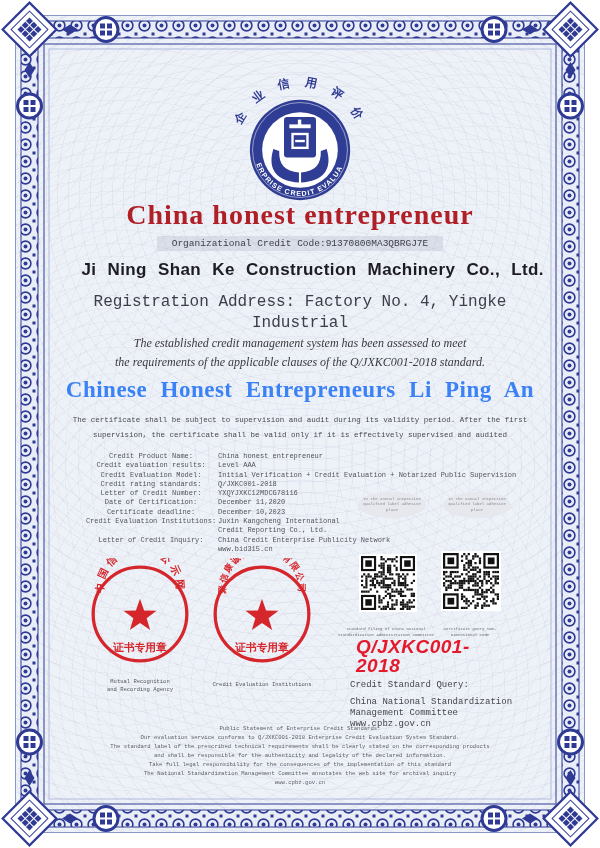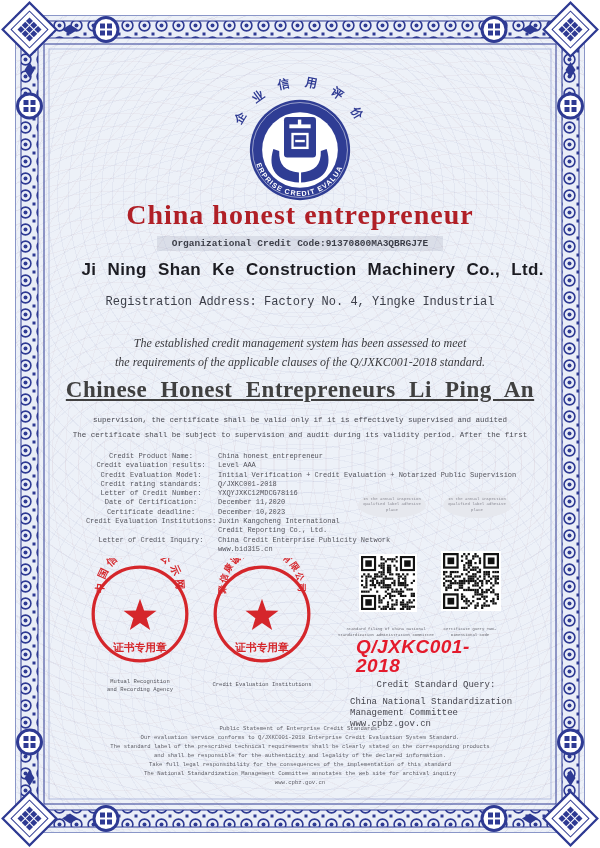--- a/index.html
+++ b/index.html
@@ -15,27 +15,27 @@
   .frame{position:absolute;left:0;top:0;pointer-events:none;}
   .content{position:absolute;inset:0;}
   .abs{position:absolute;}
   .ctr{left:56px;width:488px;text-align:center;}
   .mono{font-family:"Liberation Mono","DejaVu Sans Mono",monospace;}
   .serif{font-family:"Liberation Serif","DejaVu Serif",serif;}
 
   .title{top:198px;font:bold 28px/34px "Liberation Serif","DejaVu Serif",serif;
          color:#b01f26;letter-spacing:1px;}
   .orgcode{top:238px;font-size:9.5px;color:#3c3e48;}
-  .orgcode .band{background:rgba(148,156,178,.22);padding:2px 15px;font-weight:bold;}
+  .orgcode .band{background:rgba(148,156,178,.22);padding:2px 15px;}
   .company{top:260px;font-weight:bold;font-size:17px;color:#1c1c22;
            word-spacing:6px;letter-spacing:.4px;text-align:right;}
-  .address{top:292px;font-size:12px;line-height:21px;color:#3c3e48;}
+  .address{top:292px;font-size:16px;line-height:21px;color:#3c3e48;}
   .assess{top:334px;font-size:12px;line-height:19px;color:#3a3a3e;font-style:italic;}
   .honoree{top:376px;font:bold 23px/28px "Liberation Serif","DejaVu Serif",serif;
-           color:#404040;word-spacing:7px;letter-spacing:.5px;text-decoration:underline;}
+           color:#3b82f6;word-spacing:7px;letter-spacing:.5px;}
   .superv{top:413px;font-size:7.5px;line-height:15px;color:#4a4a52;}
 
   .details{top:452px;left:84px;width:446px;font-size:7px;line-height:9.3px;color:#54545c;}
   .drow{display:flex;}
   .dlab{width:134px;flex:none;text-align:center;}
   .dval{white-space:pre-line;text-align:left;}
 
   .oval{width:68px;height:26px;border-radius:50%;background:#e6e8ee;
         display:flex;align-items:center;justify-content:center;text-align:center;
         font-size:4px;line-height:5.5px;color:#8a8a94;white-space:pre-line;}
@@ -48,21 +48,21 @@
 
   .qr{background:#fff;padding:2px;}
   .qr1{left:359px;top:554px;width:54px;height:54px;}
   .qr2{left:441px;top:551px;width:56px;height:56px;}
   .qcap{font-size:4px;line-height:5.6px;color:#6a6a72;text-align:center;white-space:pre-line;}
   .qcap1{left:331px;width:110px;top:627px;} .qcap2{left:415px;width:110px;top:627px;}
 
   .stdcode{left:356px;width:160px;top:637px;text-align:left;
            font:italic 800 19px/19px "Liberation Sans",sans-serif;color:#e41a2c;
            letter-spacing:.5px;}
-  .query{left:350px;width:172px;top:680px;text-align:center;font-size:9px;color:#45454d;}
+  .query{left:350px;width:172px;top:680px;text-align:left;font-size:9px;color:#45454d;}
   .committee{left:350px;width:172px;top:697px;
              font-size:9px;line-height:11px;color:#45454d;}
 
   .footer{top:724px;font-size:5.6px;line-height:9px;color:#5e5e66;}
 </style>
 </head>
 <body>
 
 <div class="page">
   <div class="paper"></div>
@@ -161,22 +161,22 @@
     </div>
 
     <div class="abs ctr assess serif">
       <div>The established credit management system has been assessed to meet</div>
       <div>the requirements of the applicable clauses of the Q/JXKC001-2018 standard.</div>
     </div>
 
     <div class="abs ctr honoree">Chinese Honest Entrepreneurs Li Ping An</div>
 
     <div class="abs ctr superv mono">
+      <div>The certificate shall be subject to supervision and audit during its validity period. After the first</div>
       <div>supervision, the certificate shall be valid only if it is effectively supervised and audited</div>
-      <div>The certificate shall be subject to supervision and audit during its validity period. After the first</div>
     </div>
 
     <div class="abs details mono">
       <div class="drow">
           <div class="dlab">Credit Product Name:</div>
           <div class="dval">China honest entrepreneur</div>
         </div>
       <div class="drow">
           <div class="dlab">Credit evaluation results:</div>
           <div class="dval">Level AAA</div>

